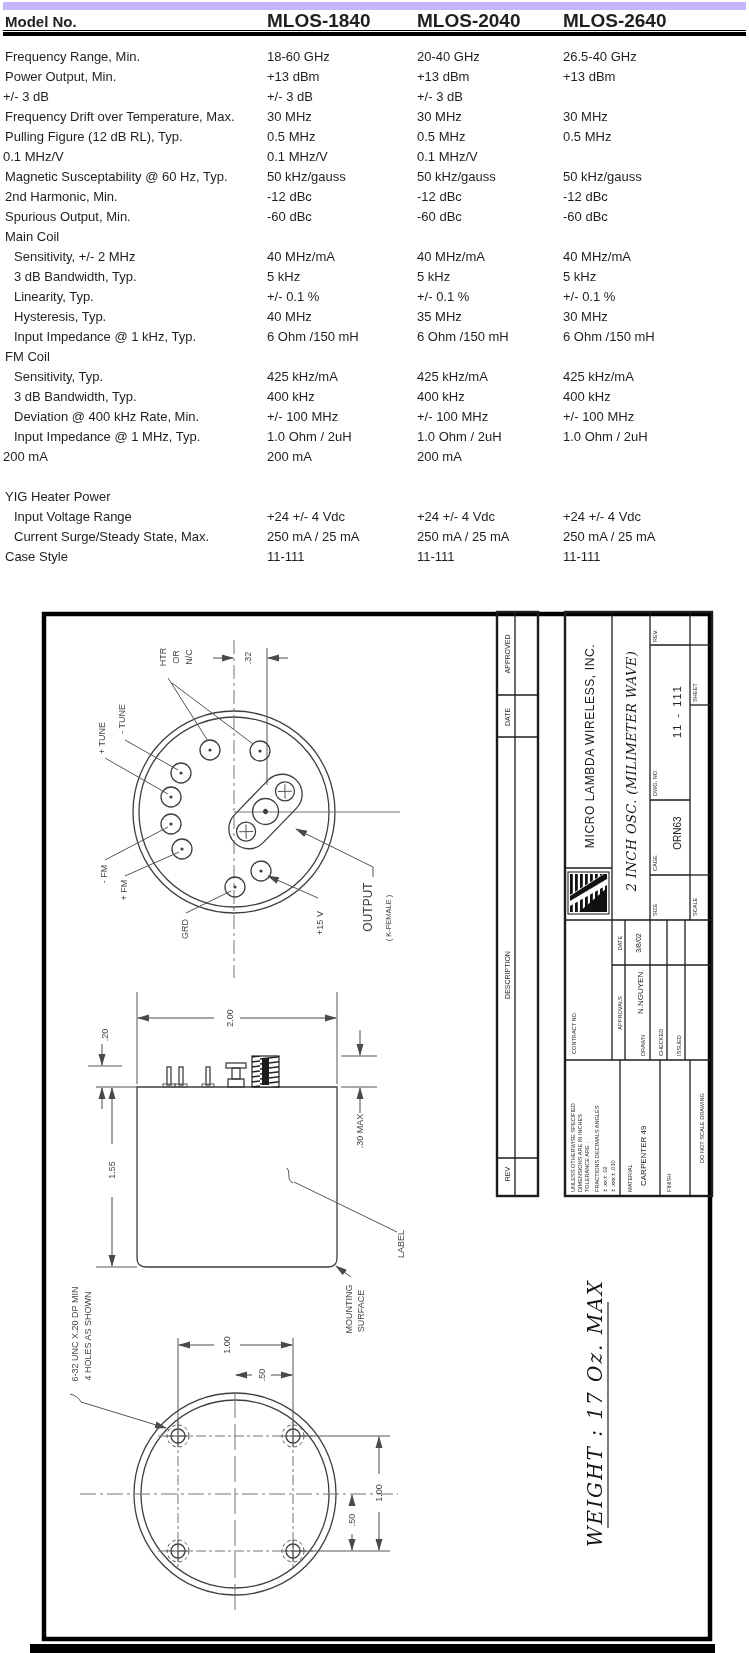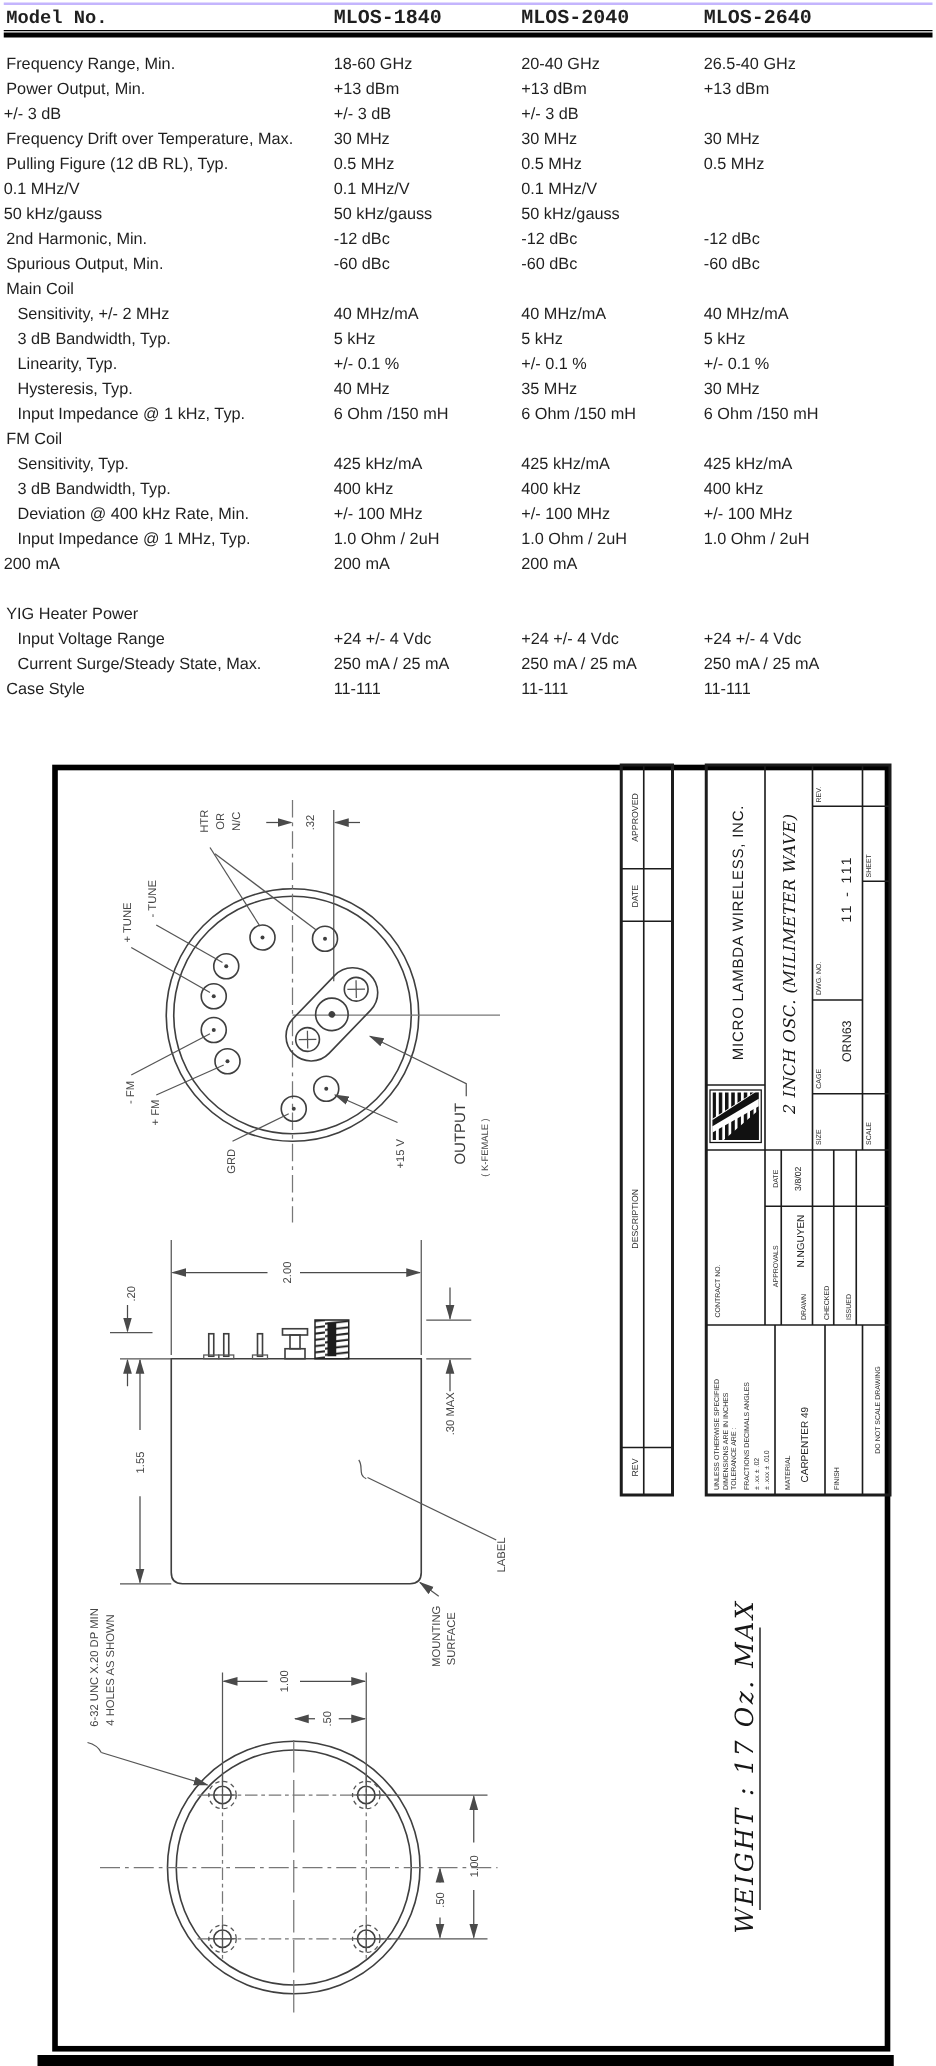--- a/index.html
+++ b/index.html
@@ -1,22 +1,22 @@
 <!DOCTYPE html>
 <html><head>
 <meta charset="utf-8">
 <style>
   html,body{margin:0;padding:0;background:#fff;}
   body{width:749px;height:1653px;position:relative;font-family:"Liberation Sans",sans-serif;overflow:hidden;}
   
   .spec{position:absolute;left:3px;top:2px;width:743px;color:#1f1f1f;}
   .grid{display:grid;grid-template-columns:264px 150px 146px 1fr;}
-  .spec-head{border-top:2px solid #c4b5fd;border-bottom:1px solid #000;height:20px;align-items:center;font-family:Liberation Mono, monospace;}
+  .spec-head{border-top:8px solid #c4b5fd;border-bottom:1px solid #000;height:20px;align-items:center;}
   .spec-head .h0{font-weight:bold;font-size:15px;padding-left:2px;}
-  .spec-head .hm{font-weight:bold;font-size:16px;}
+  .spec-head .hm{font-weight:bold;font-size:19px;}
   .bar{height:4px;background:#000;margin-top:1px;}
   .rows{margin-top:11px;}
   .row{height:20px;line-height:20px;font-size:13px;}
   .row .p{padding-left:2px;white-space:pre;}
   .row.ind .p{padding-left:11px;}
   .row .v{white-space:pre;}
   
   svg{position:absolute;left:0;top:0;}
   svg text{font-family:"Liberation Sans",sans-serif;font-size:9px;fill:#3f3f3f;}
   .ln{stroke:#3f3f3f;stroke-width:1.3;fill:none;}
@@ -86,20 +86,21 @@
         <div class="v">0.5 MHz</div>
       </div>
 
       <div class="grid row">
         <div class="v">0.1 MHz/V</div>
         <div class="v">0.1 MHz/V</div>
         <div class="v">0.1 MHz/V</div>
       </div>
 
       <div class="grid row">
+        <div class="p">Magnetic Susceptability @ 60 Hz, Typ.</div>
         <div class="v">50 kHz/gauss</div>
         <div class="v">50 kHz/gauss</div>
         <div class="v">50 kHz/gauss</div>
       </div>
 
       <div class="grid row">
         <div class="p">2nd Harmonic, Min.</div>
         <div class="v">-12 dBc</div>
         <div class="v">-12 dBc</div>
         <div class="v">-12 dBc</div>

